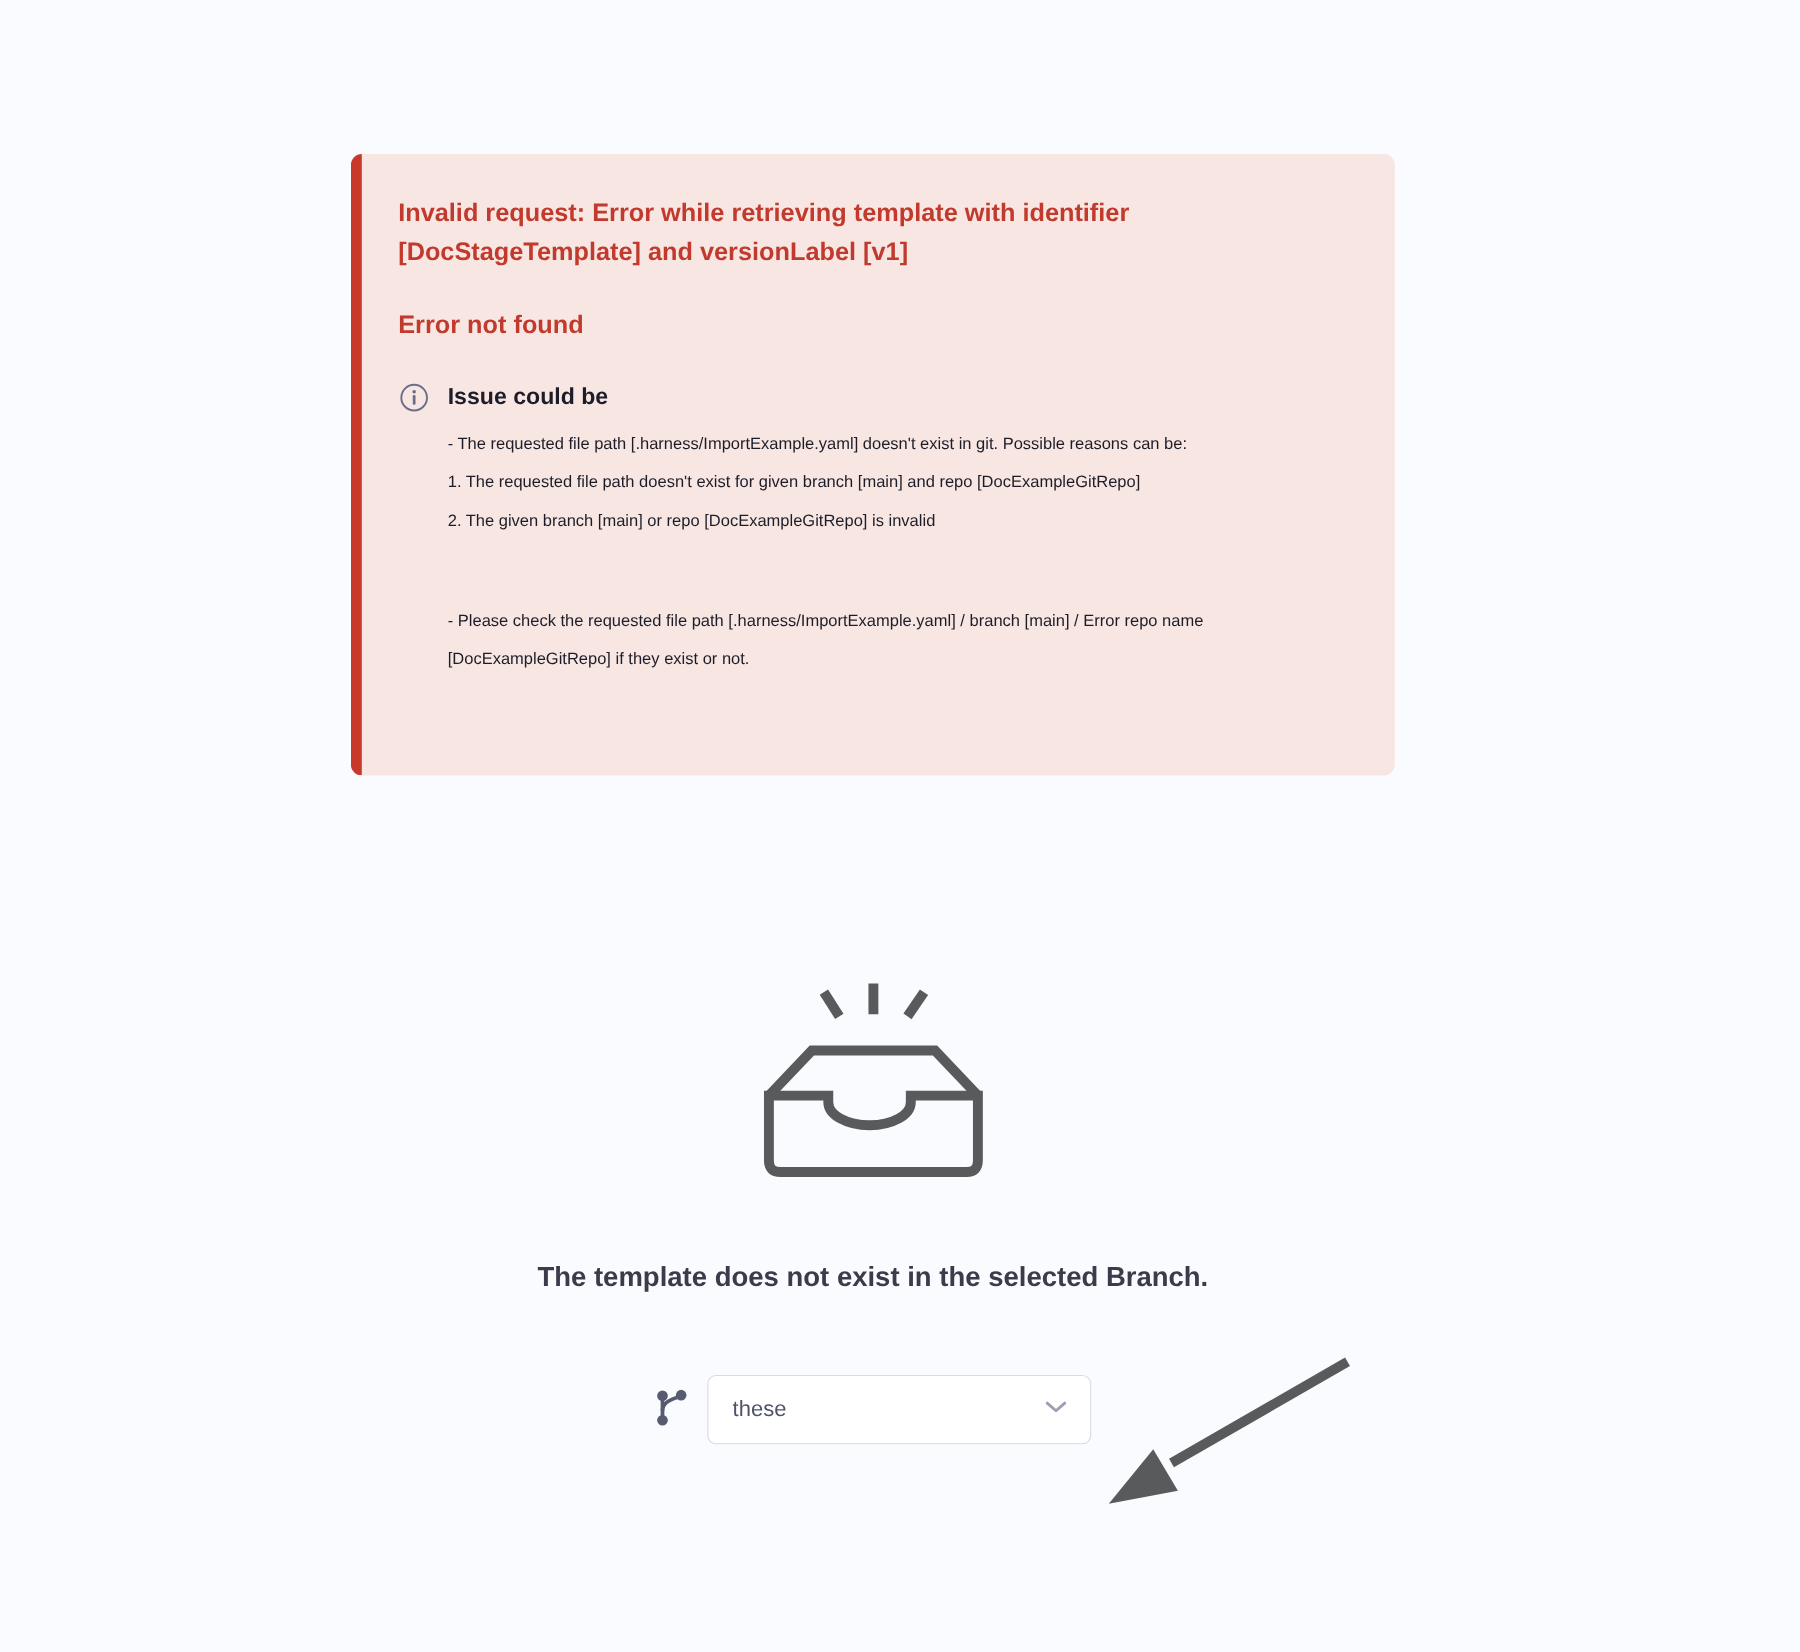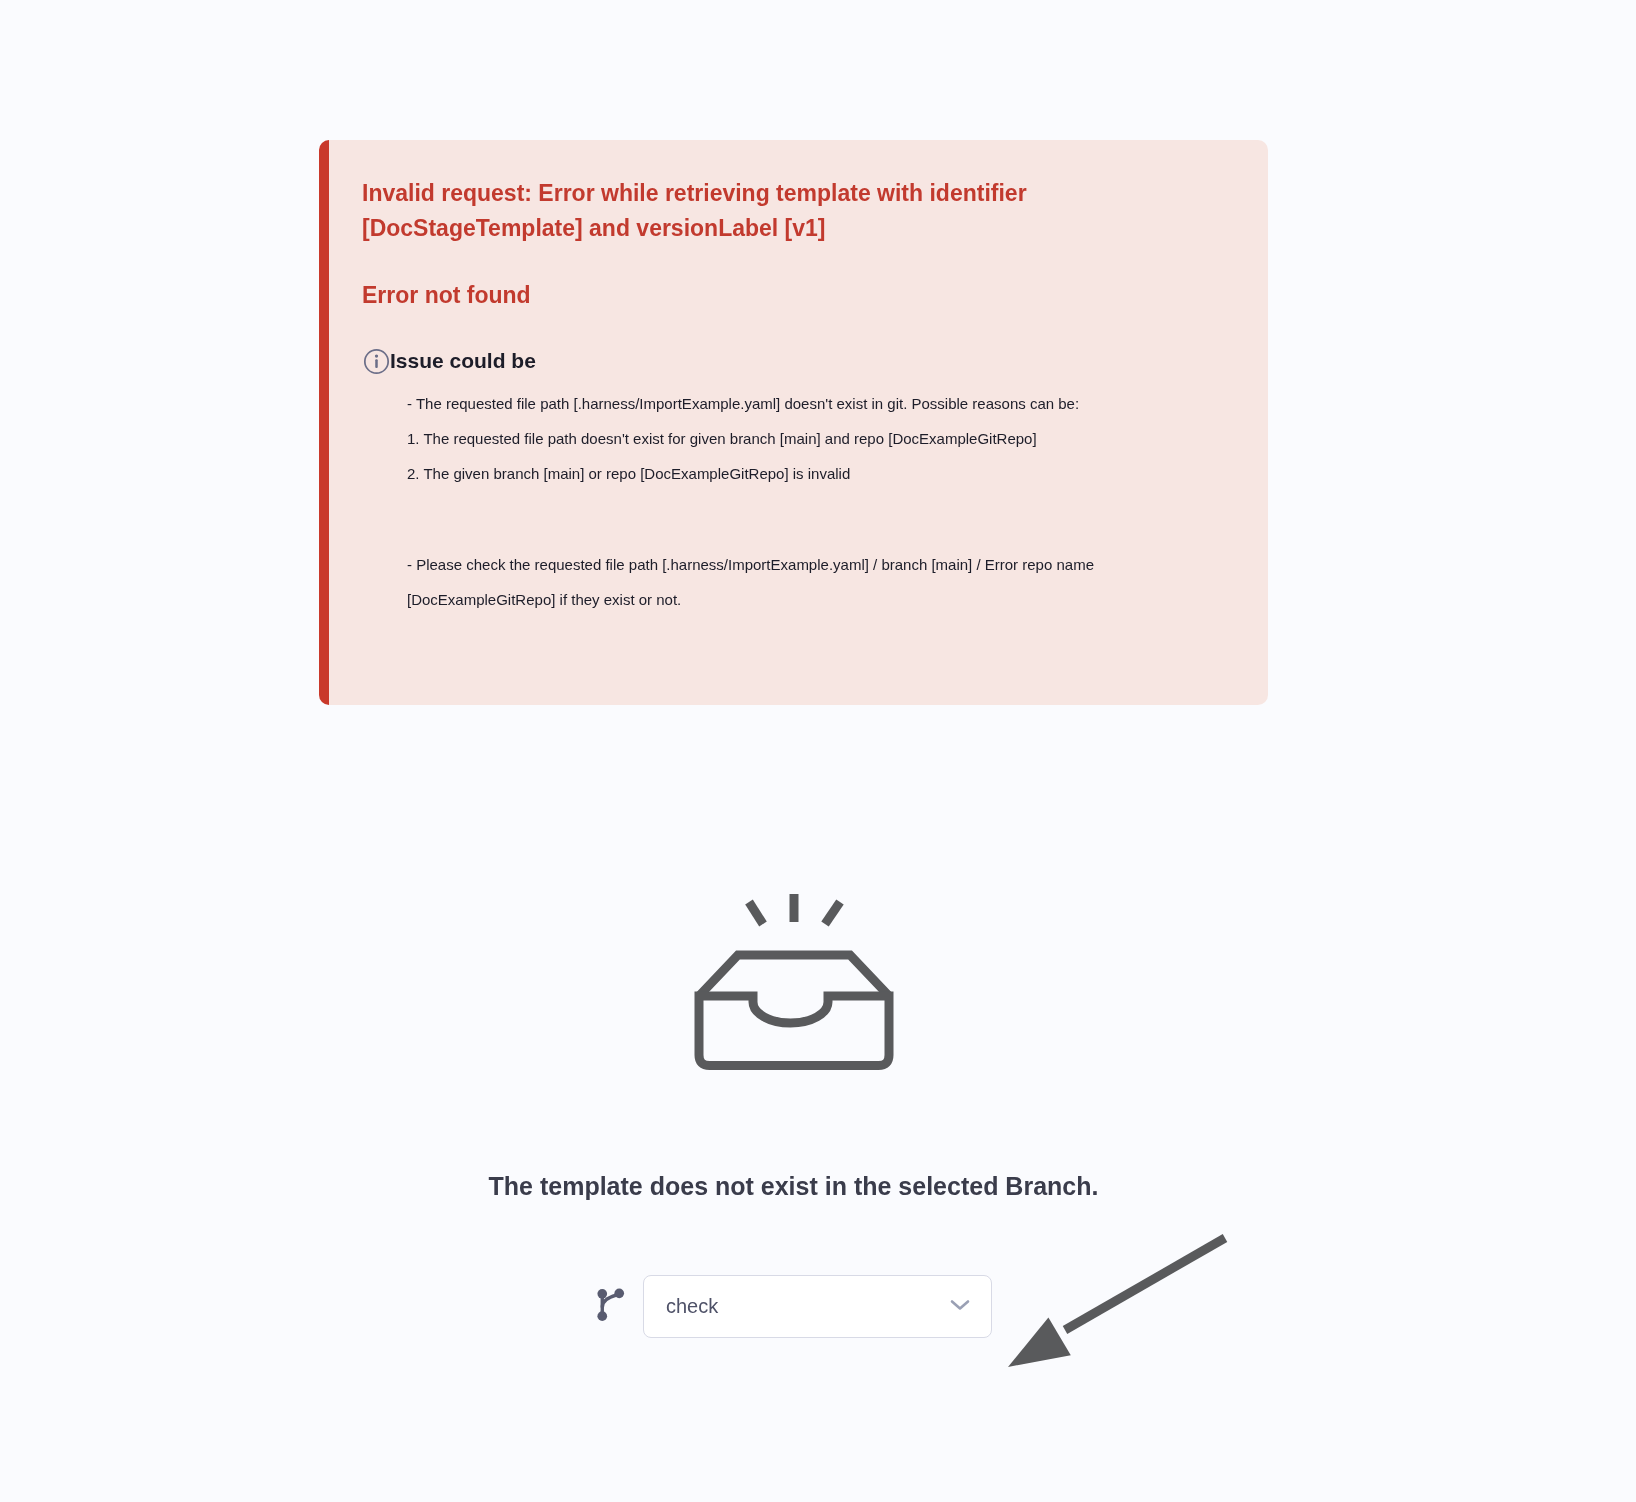--- a/index.html
+++ b/index.html
@@ -30,35 +30,35 @@
     padding:36px 44px 88px 33px;
   }
   .banner-title{
     color:var(--error-red);font-size:23px;font-weight:700;line-height:35px;max-width:830px;
   }
   .banner-subtitle{
     color:var(--error-red);font-size:23px;font-weight:700;line-height:35px;margin-top:32px;
   }
   .section{margin-top:34px;}
   .section.suggestions{margin-top:56px;}
-  .section-head{display:flex;align-items:center;height:28px;}
+  .section-head{display:flex;align-items:center;gap:17px;height:28px;}
   .section-head .icon-box{width:28px;height:28px;flex:0 0 28px;display:flex;align-items:center;justify-content:center;}
   .section-head .label{font-size:21px;font-weight:600;color:var(--text-dark);}
   .section-body{
     margin:11px 0 0 45px;max-width:822px;
     font-size:15px;line-height:35px;color:var(--text-dark);
     white-space:pre-line;
   }
 
   
   .empty{
     position:absolute;left:319px;top:892px;width:949px;
     display:flex;flex-direction:column;align-items:center;
   }
-  .headline1{margin-top:93px;font-size:25px;font-weight:700;line-height:30px;color:var(--headline-slate);}
+  .headline1{margin-top:67px;font-size:25px;font-weight:700;line-height:30px;color:var(--headline-slate);}
   .headline2{margin-top:40px;font-size:25px;font-weight:700;line-height:30px;color:var(--headline-slate);}
   .selector-row{margin-top:74px;display:flex;align-items:center;gap:17px;}
   .dropdown{
     width:349px;height:63px;background:#ffffff;
     border:1px solid var(--border-gray);border-radius:8px;
     display:flex;align-items:center;justify-content:space-between;
     padding:0 20px 0 22px;cursor:pointer;
   }
   .dropdown-value{font-size:20px;color:var(--value-gray);}
   .annotation-arrow{position:absolute;left:995px;top:1224px;}
@@ -112,21 +112,21 @@
       <span>
         <svg width="31" height="37" viewBox="0 0 32 38">
           <circle cx="7.5" cy="8" r="5" fill="var(--branch-icon)"></circle>
           <circle cx="25" cy="7.5" r="5" fill="var(--branch-icon)"></circle>
           <circle cx="7.5" cy="31" r="5" fill="var(--branch-icon)"></circle>
           <path d="M7.5 8 L7.5 31" stroke="var(--branch-icon)" stroke-width="3.5" fill="none"></path>
           <path d="M7.5 22 C7.5 15.5 13 11.8 22 9.4" stroke="var(--branch-icon)" stroke-width="3.5" fill="none"></path>
         </svg>
       </span>
       <div class="dropdown">
-        <span class="dropdown-value">check</span>
+        <span class="dropdown-value">these</span>
         <span>
           <svg width="22" height="14" viewBox="0 0 22 14">
             <path d="M3 3.5 L11 10.5 L19 3.5" stroke="var(--chevron-gray)" stroke-width="2.6" fill="none" stroke-linecap="round" stroke-linejoin="round"></path>
           </svg>
         </span>
       </div>
     </div>
   </div>
 
   <span class="annotation-arrow">

